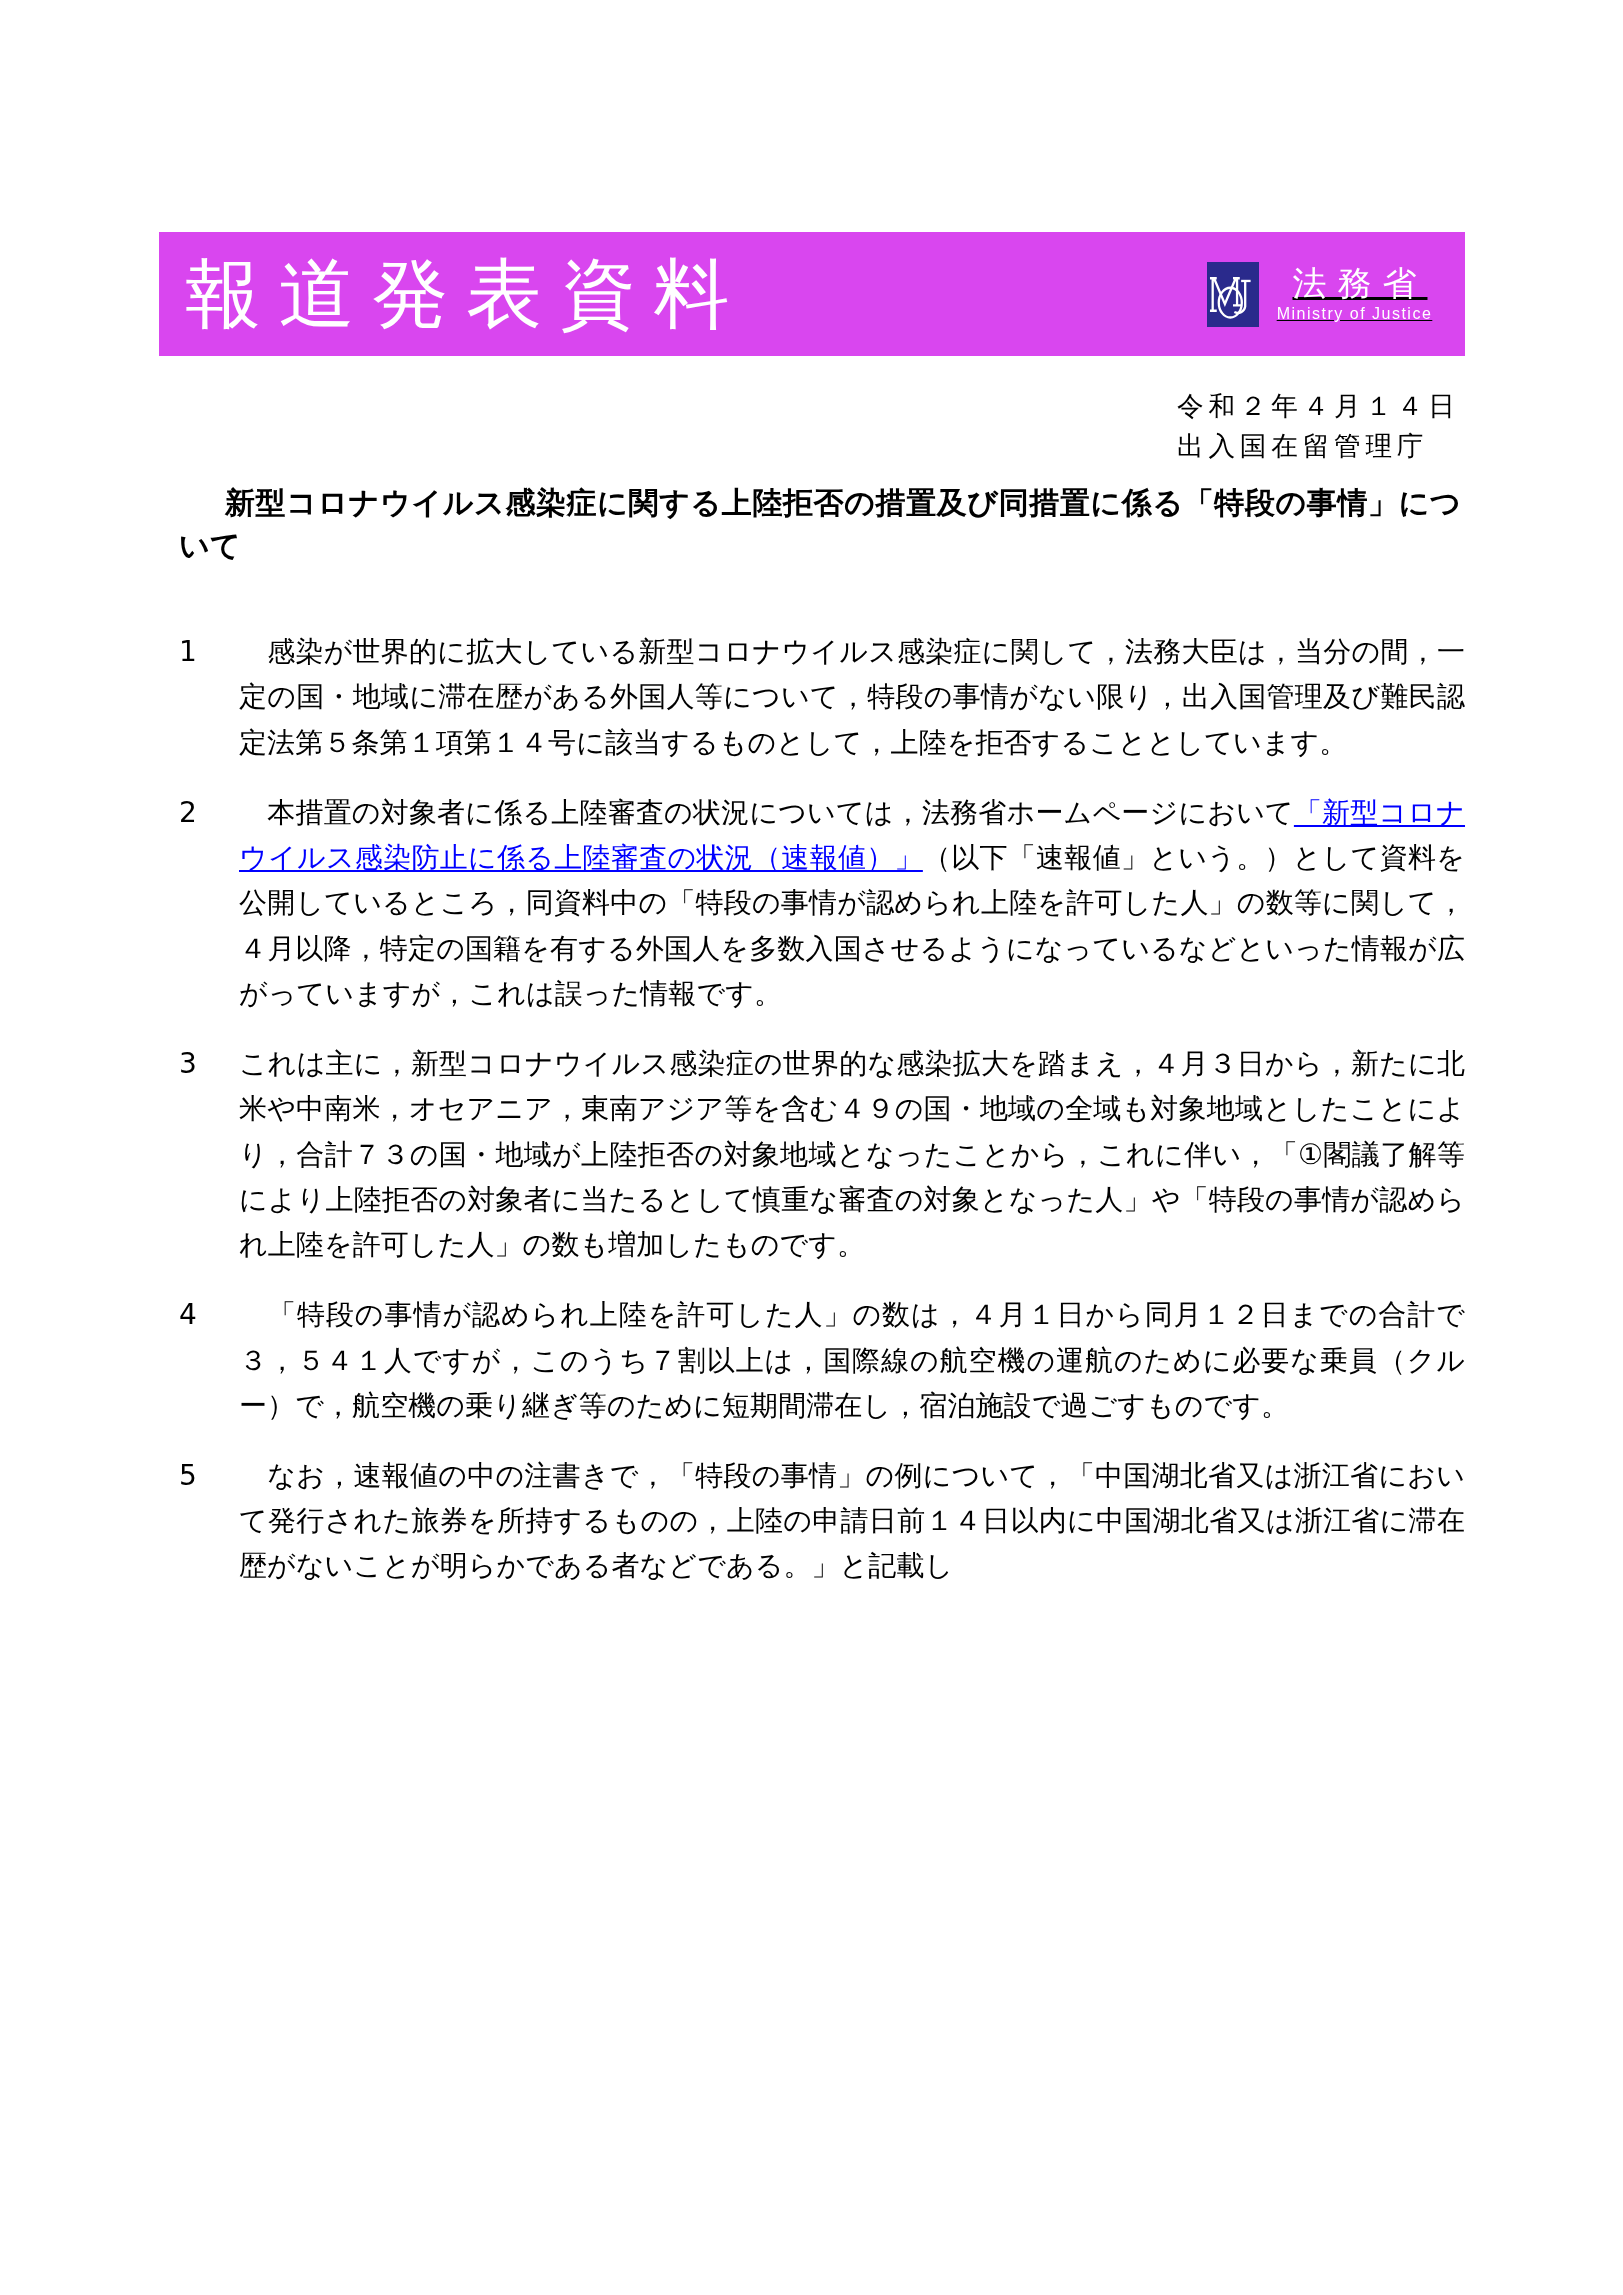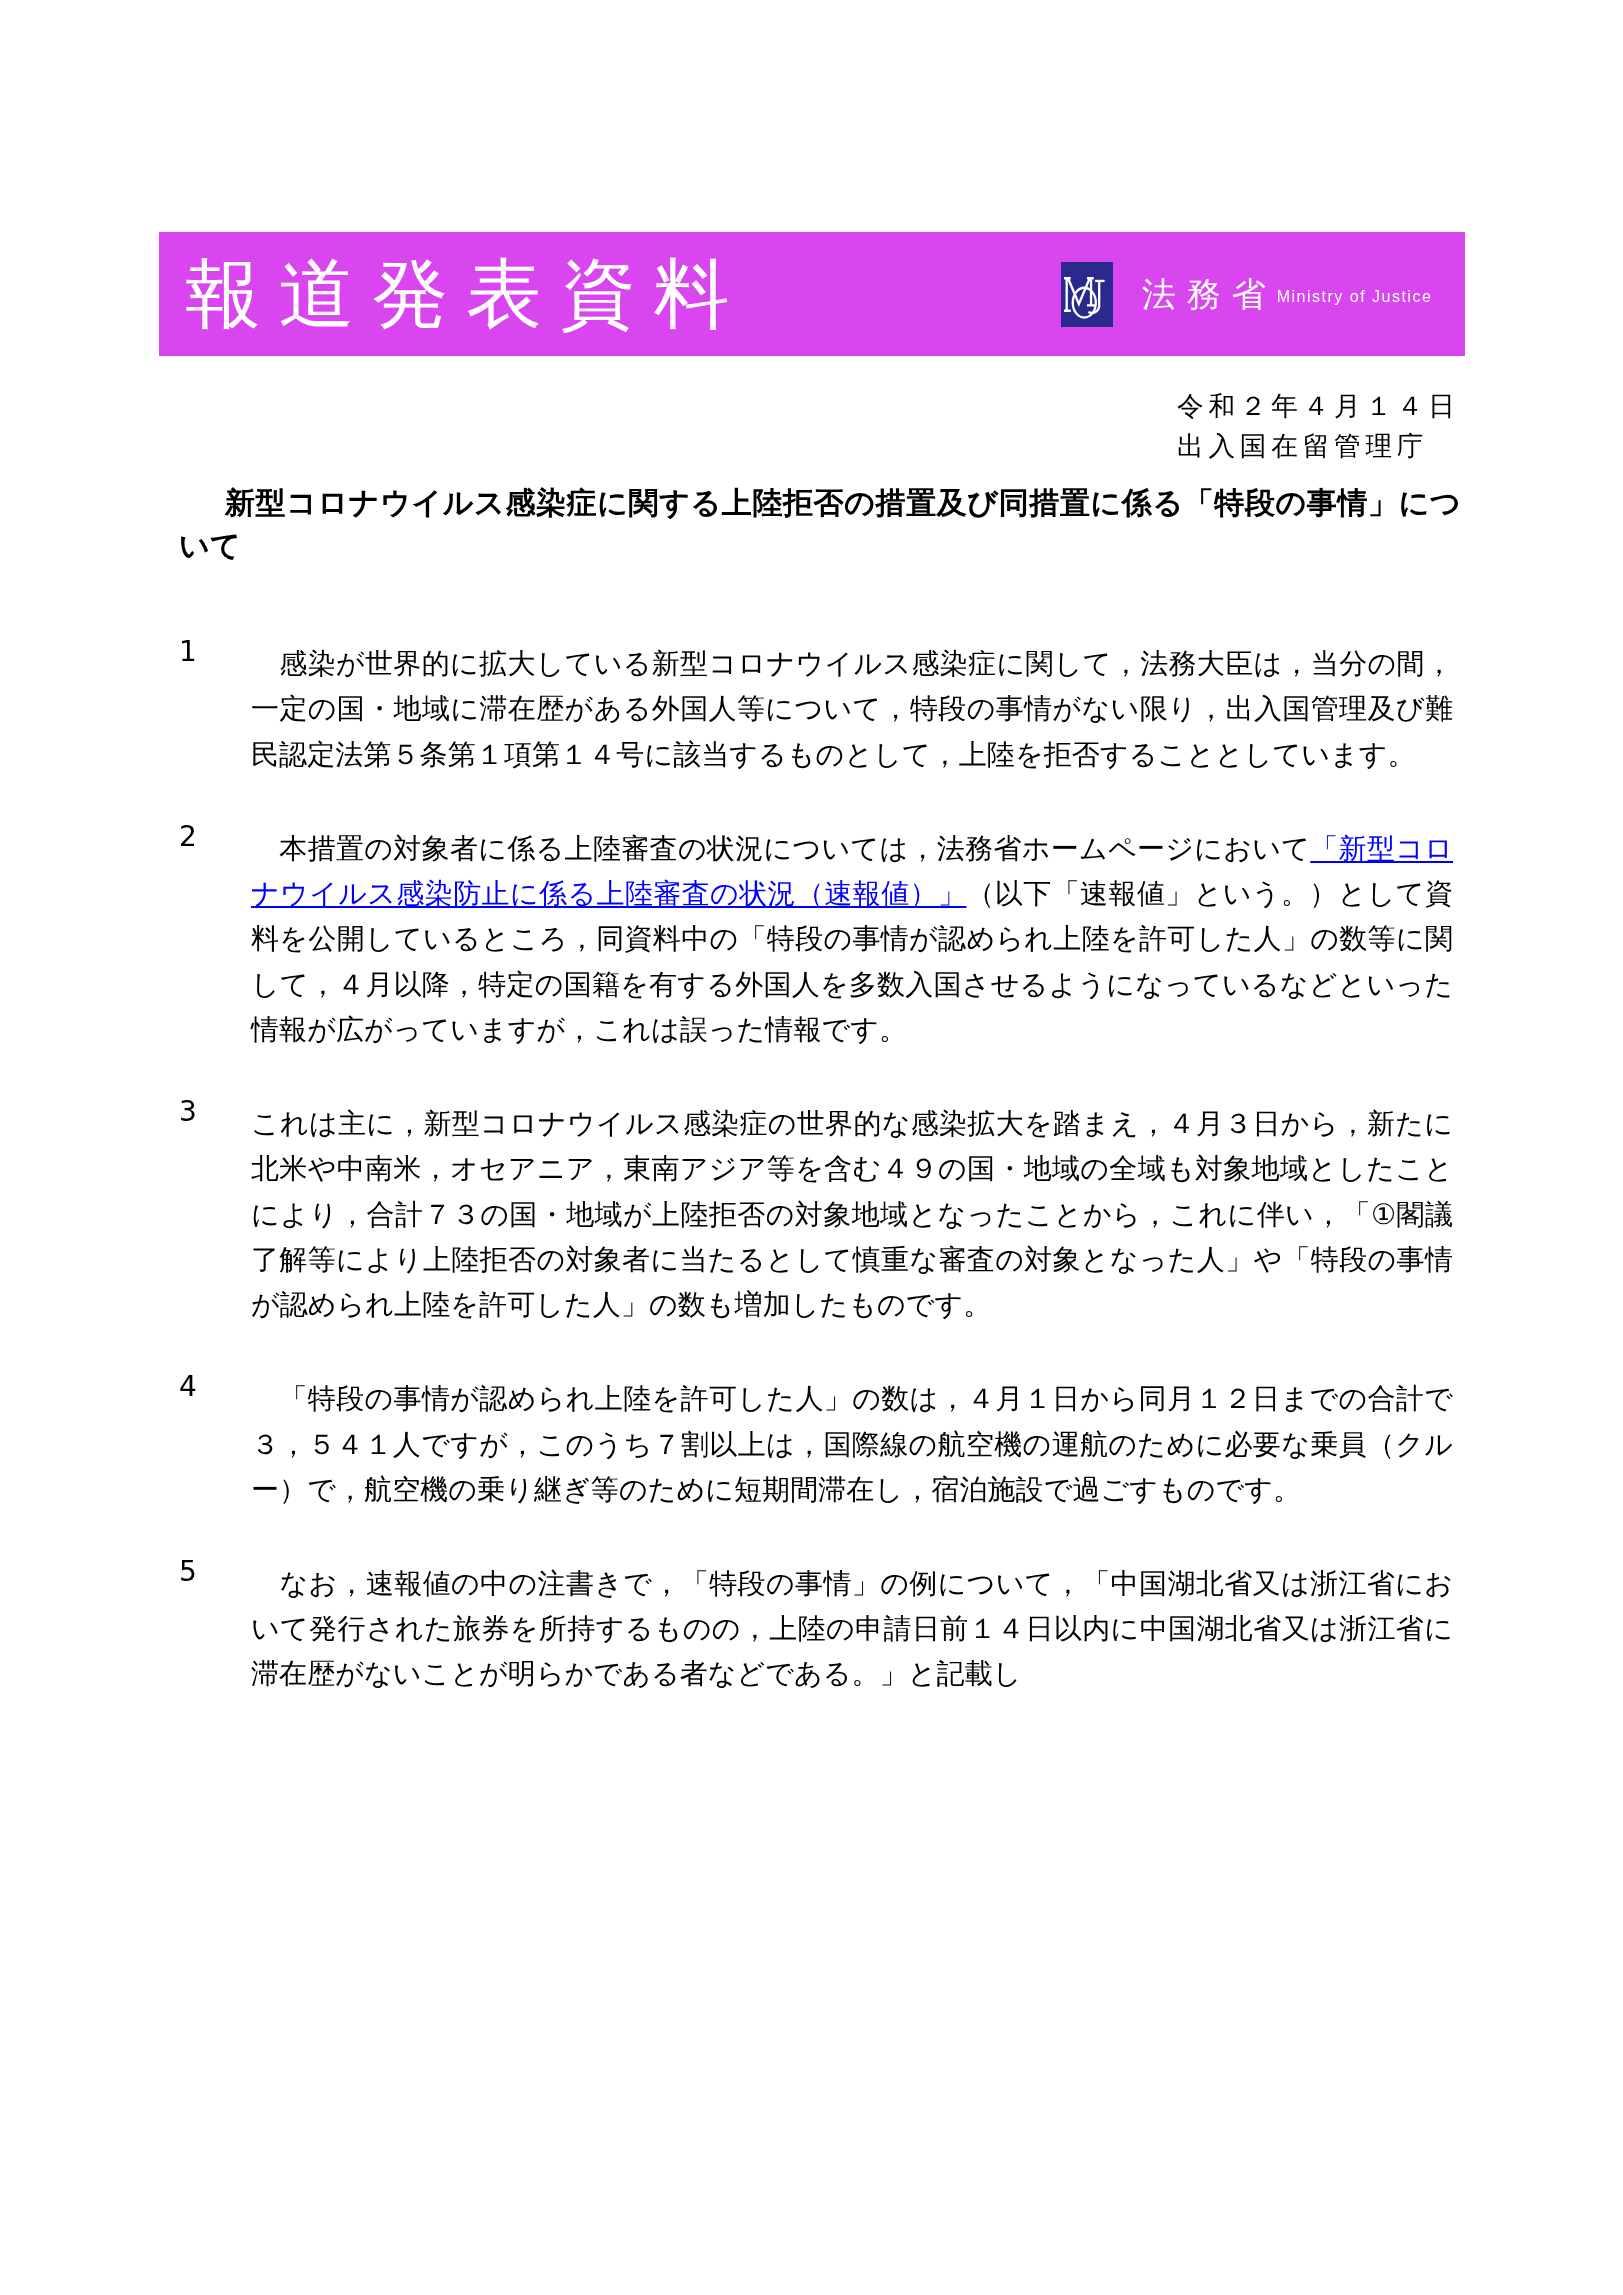--- a/index.html
+++ b/index.html
@@ -58,22 +58,24 @@
   .moj-mark {
     width: 52px;
     height: 65px;
     background: #2a2a8c;
     position: relative;
     flex: 0 0 auto;
   }
   .moj-mark svg { display: block; }
   .moj-words {
     display: flex;
+    flex-direction: column;
     align-items: center;
     line-height: 1;
+    text-decoration: underline;
   }
   .moj-ja {
     color: #ffffff;
     font-family: "DejaVu Sans", "Liberation Sans", sans-serif;
     font-size: 34px;
     letter-spacing: 11px;
     white-space: nowrap;
     padding-left: 11px;
   }
   .moj-en {
@@ -135,21 +137,21 @@
     font-size: 28px;
     line-height: 1.62;
   }
   .para-body {
     flex: 1 1 auto;
     text-align: justify;
     text-justify: inter-character;
     letter-spacing: 0.1px;
   }
   .para-body p {
-    margin: 12px;
+    margin: 0;
     text-indent: 0;
   }
   .para-body p + p {
     text-indent: 28px;
   }
   a.doclink {
     color: #0000ff;
     text-decoration: underline;
     text-decoration-color: #0000ff;
     text-underline-offset: 3.4px;

